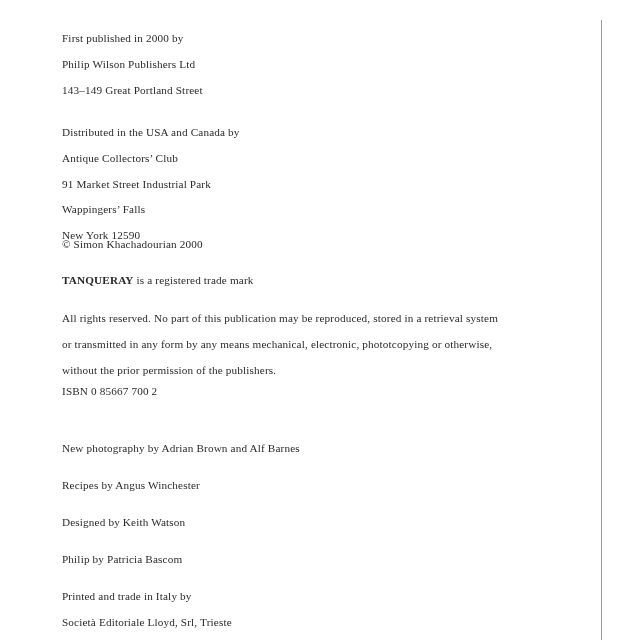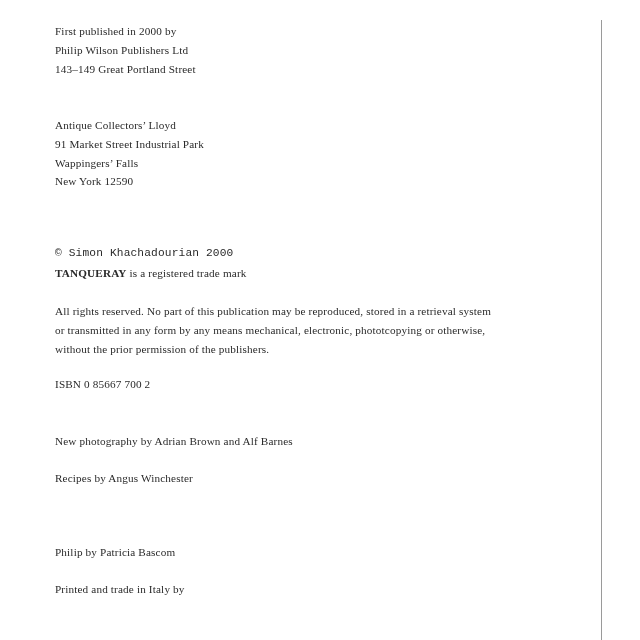--- a/index.html
+++ b/index.html
@@ -30,44 +30,45 @@
       background: #9a9a9a;
     }
     .block {
       position: absolute;
       left: 55px;
       font-size: 11.2px;
       line-height: 18.8px;
       letter-spacing: 0.15px;
       white-space: nowrap;
     }
-    .block div { margin: 0; }
+    .block div { margin: 7px; }
     .bold { font-weight: bold; }
   </style>
 </head>
 <body>
 
 <div class="page">
 
   <div class="edge-line"></div>
 
   <div class="block" style="top:22px;">
     <div>First published in 2000 by</div>
     <div>Philip Wilson Publishers Ltd</div>
     <div>143–149 Great Portland Street</div>
   </div>
 
   <div class="block" style="top:116px;">
-    <div>Antique Collectors’ Lloyd</div>
+    <div>Distributed in the USA and Canada by</div>
+    <div>Antique Collectors’ Club</div>
     <div>91 Market Street Industrial Park</div>
     <div>Wappingers’ Falls</div>
     <div>New York 12590</div>
   </div>
 
-  <div class="block" style="top:244px;font-family:Liberation Mono, monospace;">
+  <div class="block" style="top:228px;">
     <div>© Simon Khachadourian 2000</div>
   </div>
 
   <div class="block" style="top:302px;">
     <div>All rights reserved. No part of this publication may be reproduced, stored in a retrieval system</div>
     <div>or transmitted in any form by any means mechanical, electronic, phototcopying or otherwise,</div>
     <div>without the prior permission of the publishers.</div>
   </div>
 
   <div class="block" style="top:264px;">
@@ -79,22 +80,26 @@
   </div>
 
   <div class="block" style="top:432px;">
     <div>New photography by Adrian Brown and Alf Barnes</div>
   </div>
 
   <div class="block" style="top:469px;">
     <div>Recipes by Angus Winchester</div>
   </div>
 
+  <div class="block" style="top:506px;">
+    <div>Designed by Keith Watson</div>
+  </div>
 
   <div class="block" style="top:543px;">
     <div>Philip by Patricia Bascom</div>
   </div>
 
   <div class="block" style="top:580px;">
     <div>Printed and trade in Italy by</div>
+    <div>Società Editoriale Lloyd, Srl, Trieste</div>
   </div>
 
 </div>
 
 </body></html>

